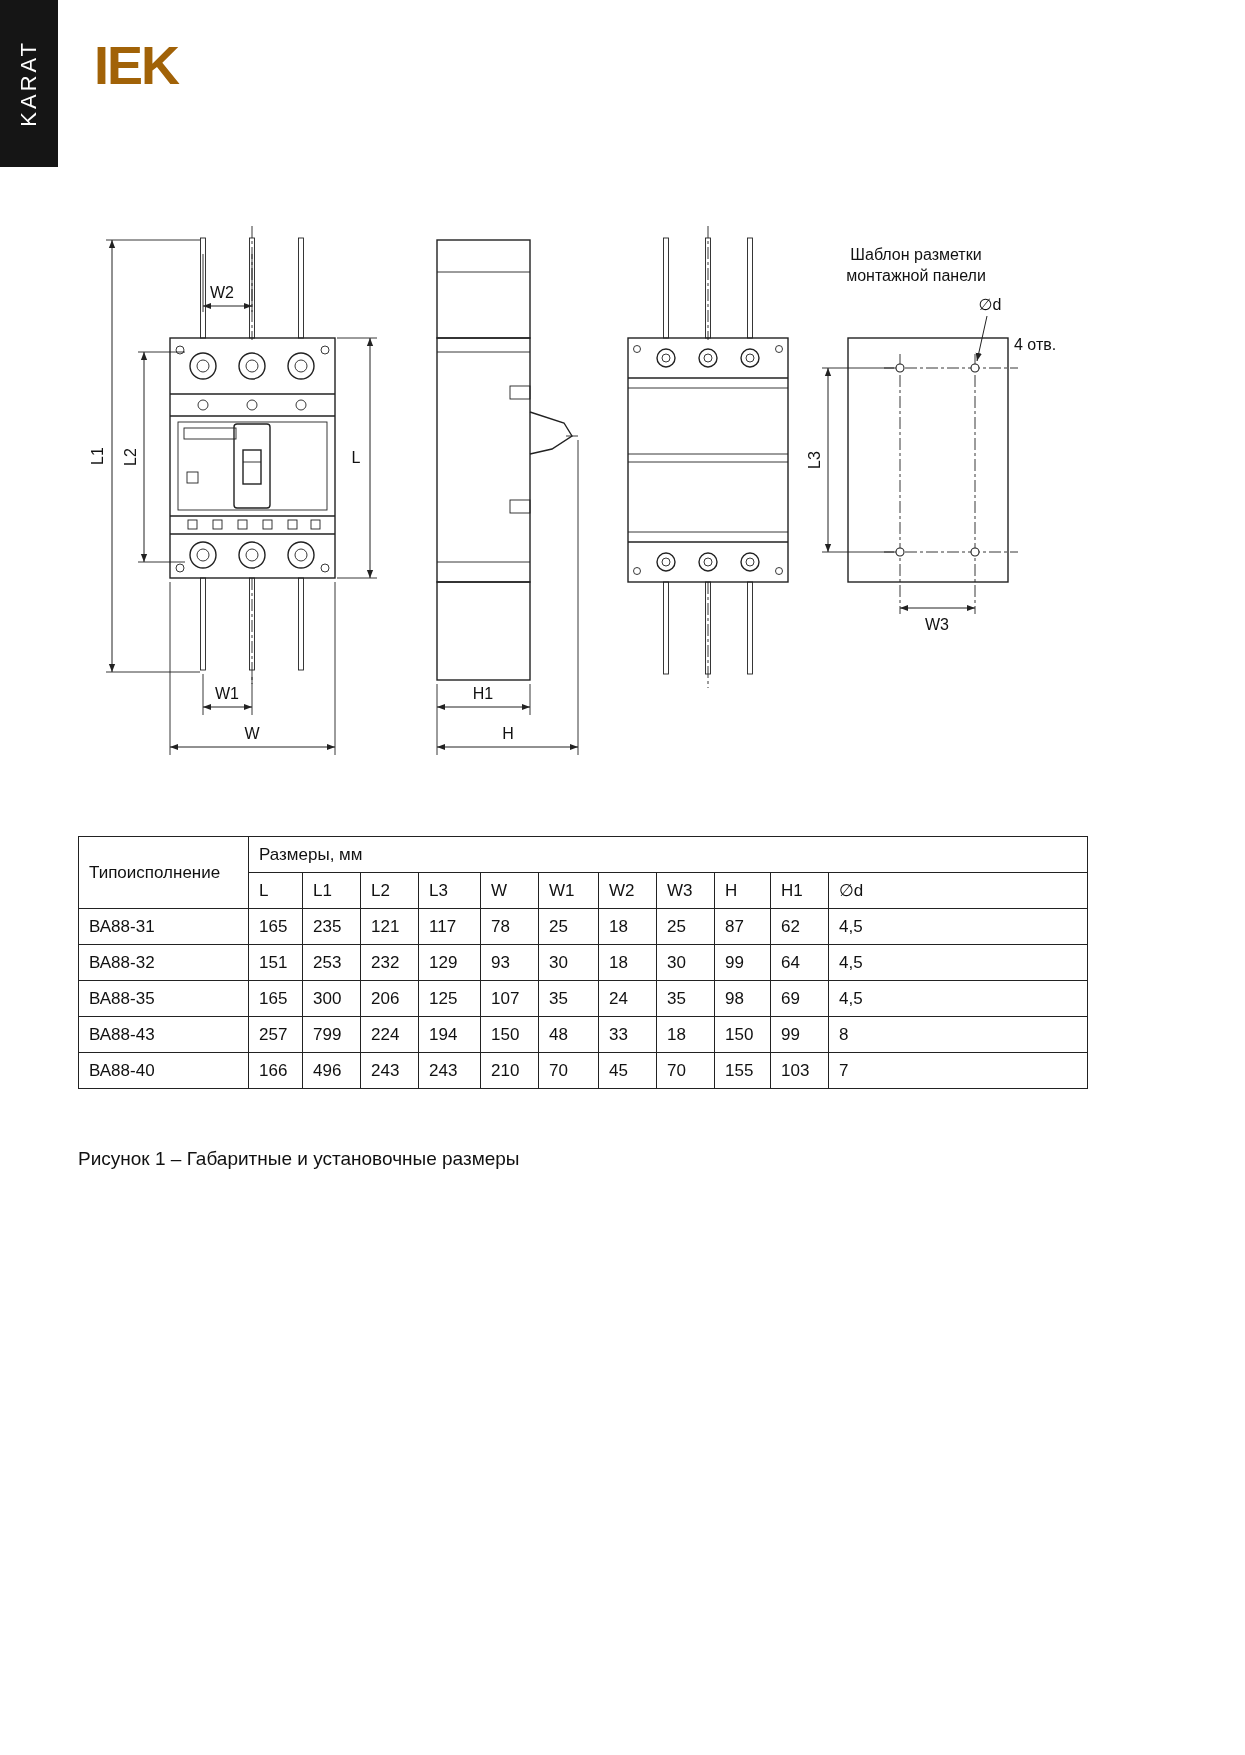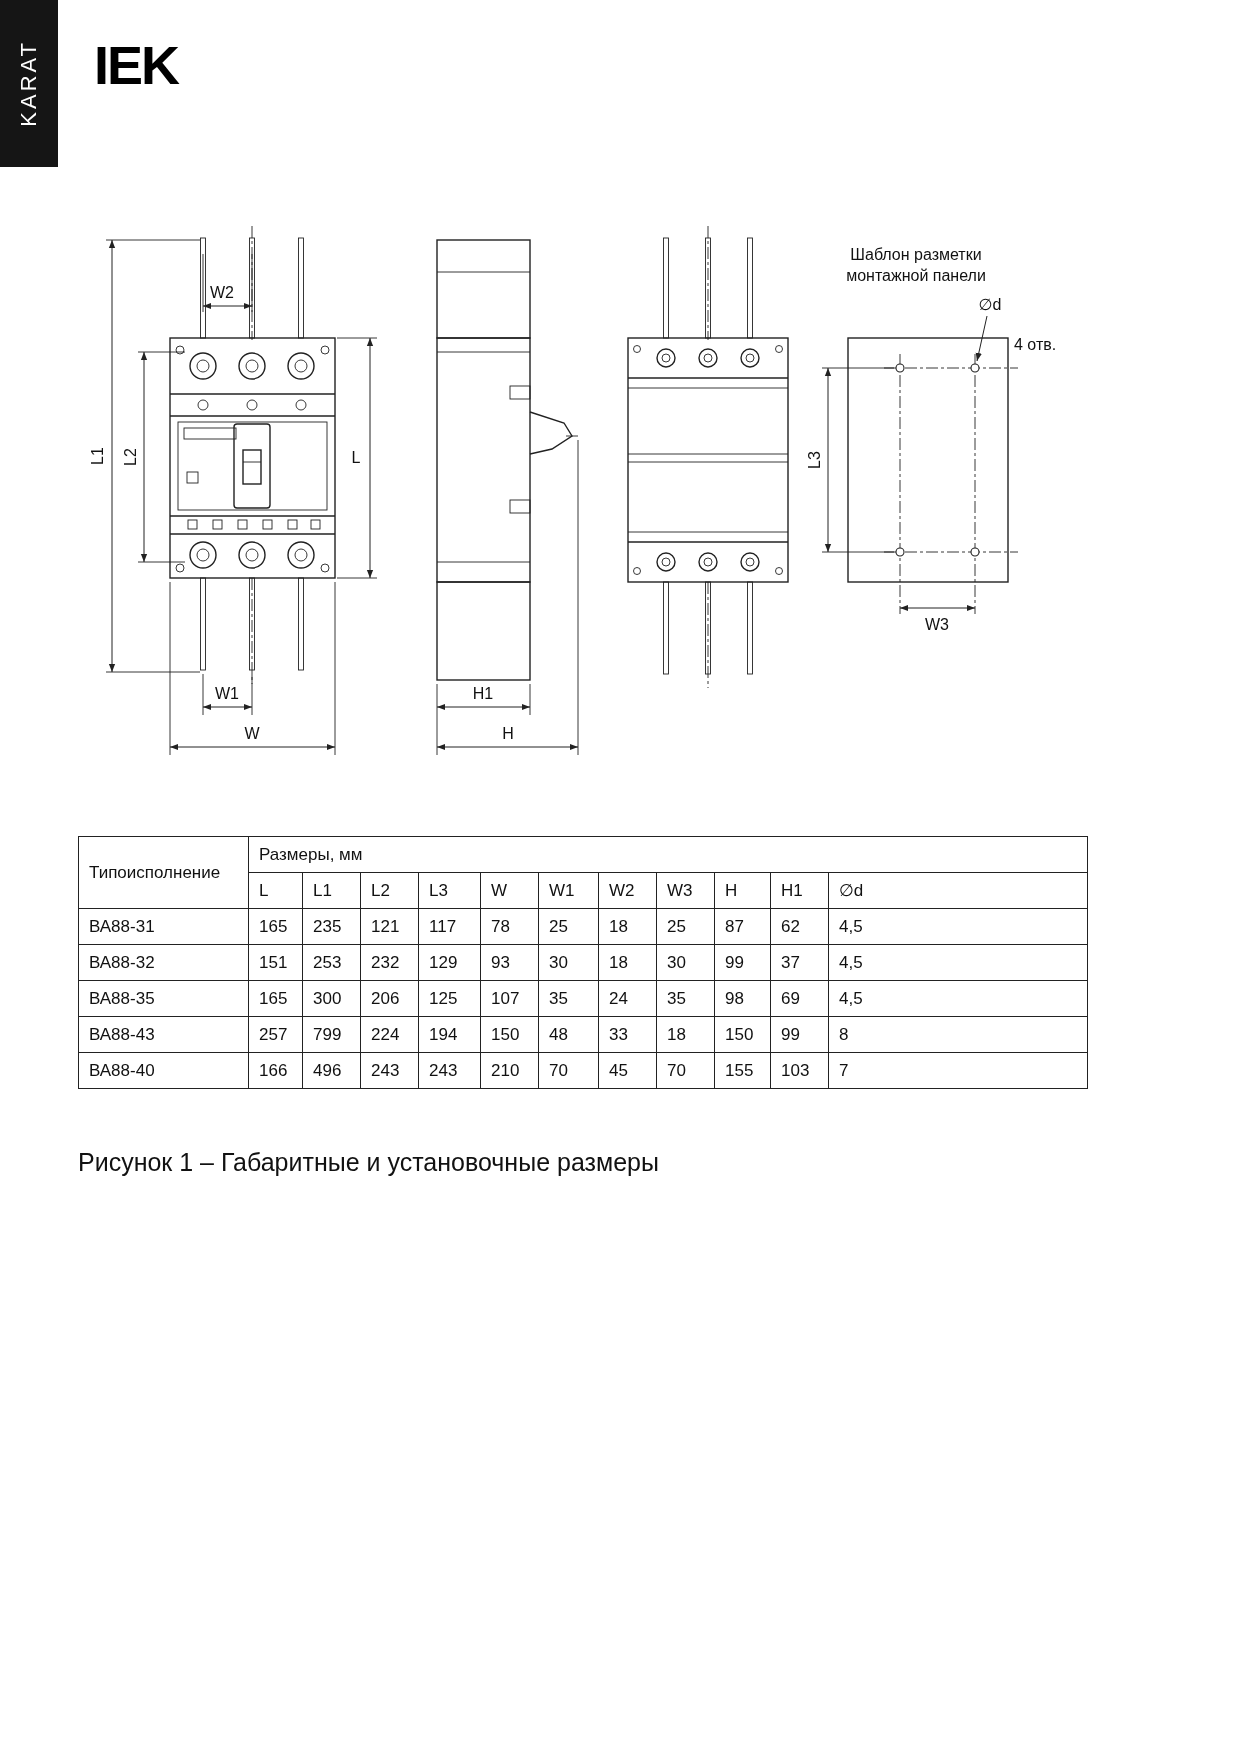--- a/index.html
+++ b/index.html
@@ -6,36 +6,36 @@
   html, body { background:#ffffff; }
   body { font-family:"Liberation Sans", sans-serif; color:#111; }
   .page { position:relative; width:1245px; height:1755px; background:#fff; overflow:hidden; }
 
   .karat-bar { position:absolute; left:0; top:0; width:58px; height:167px; background:#151515;
                display:flex; align-items:center; justify-content:center; }
   .karat-text { writing-mode:vertical-rl; transform:rotate(180deg); color:#fff;
                 font-size:22px; letter-spacing:3px; }
 
   .logo { position:absolute; left:94px; top:34px; font-size:54px; font-weight:bold;
-          letter-spacing:-2px; color:#000000; }
+          letter-spacing:-2px; color:#a16207; }
 
   .drawing { position:absolute; left:0; top:210px; }
   .drawing text { font-family:"Liberation Sans", sans-serif; font-size:16px; fill:#111; }
   .ln   { stroke:#222; stroke-width:1.4; fill:none; }
   .thin { stroke:#222; stroke-width:0.9; fill:none; }
   .dim  { stroke:#222; stroke-width:1;   fill:none; }
   .cl   { stroke:#222; stroke-width:0.9; fill:none; stroke-dasharray:12 3 3 3; }
   .hole { fill:#fff; stroke:#222; stroke-width:1.1; }
 
   .table-wrap { position:absolute; left:78px; top:836px; }
   table { border-collapse:collapse; table-layout:fixed; width:1010px; font-size:17px; }
   th, td { border:1px solid #222; text-align:left; padding:6px 10px; height:36px;
            font-weight:normal; vertical-align:middle; }
 
-  .caption { position:absolute; left:78px; top:1148px; font-size:25px; }
+  .caption { position:absolute; left:78px; top:1148px; font-size:19px; }
 </style>
 </head>
 <body>
 
 <div class="page">
 
   <div class="karat-bar">
     <span class="karat-text">KARAT</span>
   </div>
 
@@ -277,21 +277,21 @@
           <td>ВА88-32</td>
           <td>151</td>
           <td>253</td>
           <td>232</td>
           <td>129</td>
           <td>93</td>
           <td>30</td>
           <td>18</td>
           <td>30</td>
           <td>99</td>
-          <td>37</td>
+          <td>64</td>
           <td>4,5</td>
         </tr>
         <tr>
           <td>ВА88-35</td>
           <td>165</td>
           <td>300</td>
           <td>206</td>
           <td>125</td>
           <td>107</td>
           <td>35</td>

